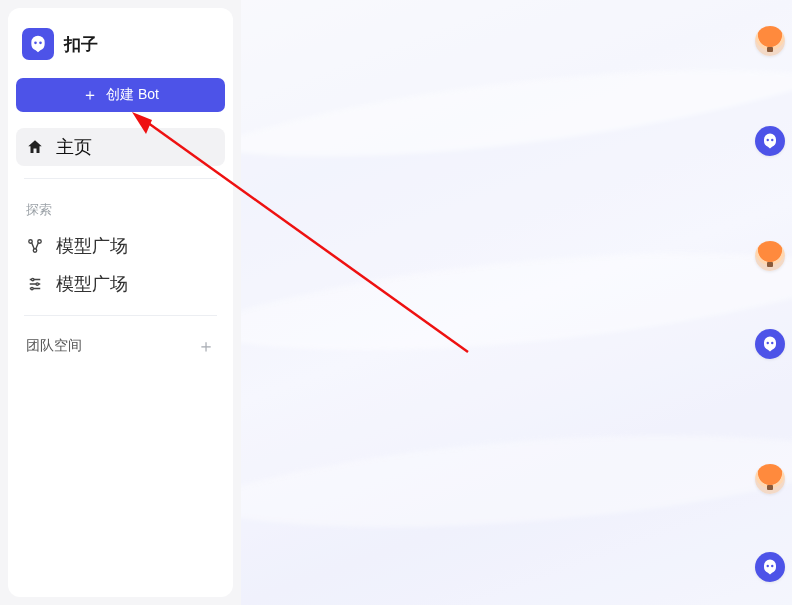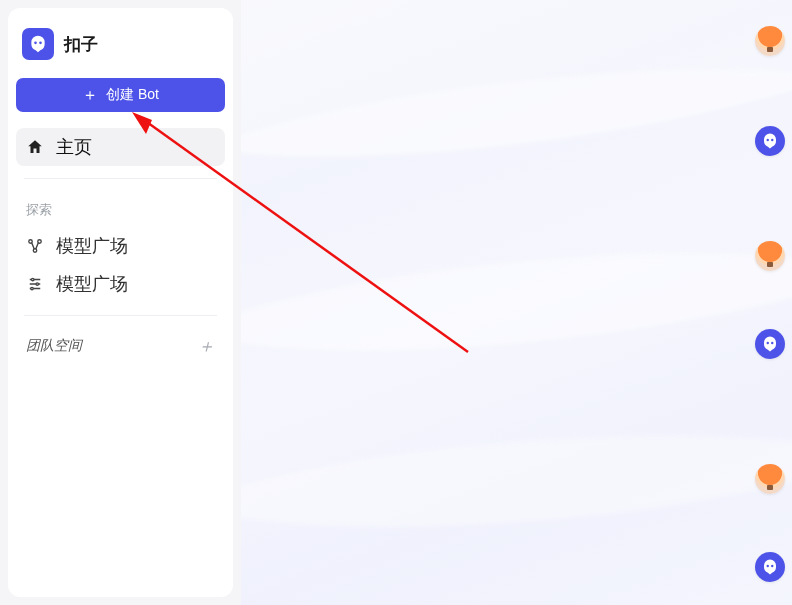--- a/index.html
+++ b/index.html
@@ -99,21 +99,20 @@
     }
     .team-row {
       display: flex;
       align-items: center;
       justify-content: space-between;
       padding: 0 10px;
       height: 36px;
       font-size: 14px;
       color: #555;
       cursor: pointer;
-      font-style: italic;
     }
     .team-add {
       color: #a8acb3;
       font-size: 18px;
       line-height: 1;
     }
     .main-area {
       position: absolute;
       left: 241px;
       top: 0;

